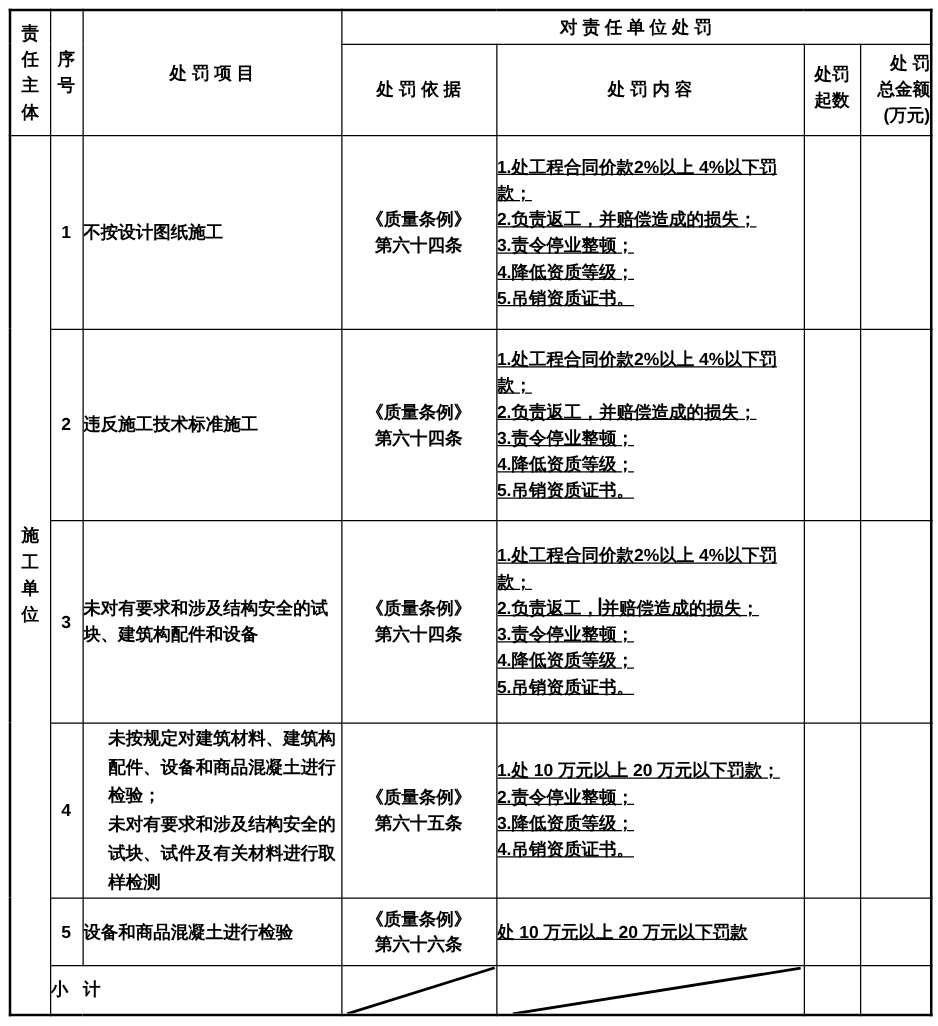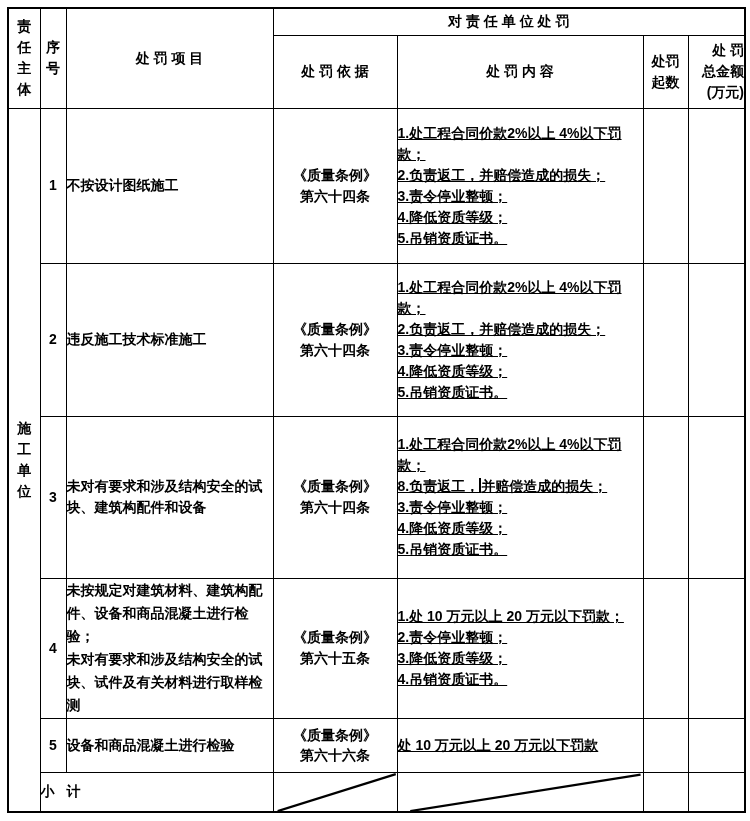--- a/index.html
+++ b/index.html
@@ -21,21 +21,21 @@
     font-size:14px;
     line-height:21px;
     overflow:hidden;
   }
   table.penalty{border:2px solid #000;}
   .preline{white-space:pre-line;}
   
   .hdr{font-size:15px;text-align:center;}
   .hdr-duty{line-height:24px;}
   .hdr-serial{line-height:30px;}
-  .hdr-count{line-height:28px;font-size:14px;}
+  .hdr-count{line-height:28px;font-size:14px;font-family:Liberation Mono, monospace;}
   .hdr-total{line-height:20px;font-size:13px;text-align:right;}
   
   .unit-cell{text-align:center;font-size:16px;line-height:46px;}
   .no-cell{text-align:center;}
   .item-cell{padding:4px 6px 4px 12px;font-size:15px;line-height:24px;}
   .basis-cell{text-align:center;font-size:15px;line-height:24px;}
   .content-cell{padding:4px 2px 4px 7px;position:relative;}
   .content-cell .line{white-space:pre-line;text-decoration:underline;}
   .diag-cell{position:relative;padding:0;}
   .diag-cell svg{position:absolute;left:0;top:0;width:100%;height:100%;display:block;}
@@ -117,32 +117,32 @@
     <td></td>
   </tr>
 
   <tr style="height:162px">
     <td class="no-cell">3</td>
     <td class="item-cell">未对有要求和涉及结构安全的试块、建筑构配件和设备</td>
     <td class="basis-cell preline">《质量条例》
 第六十四条</td>
     <td class="content-cell">
       <div class="line">1.处工程合同价款2%以上 4%以下罚款；</div>
-      <div class="line"><span>8.负责返工，</span><span class="text-cursor"></span><span>并赔偿造成的损失；</span></div>
+      <div class="line"><span>2.负责返工，</span><span class="text-cursor"></span><span>并赔偿造成的损失；</span></div>
       <div class="line">3.责令停业整顿；
 4.降低资质等级；
 5.吊销资质证书。</div>
     </td>
     <td></td>
     <td></td>
   </tr>
 
   <tr style="height:140px">
     <td class="no-cell">4</td>
-    <td class="item-cell preline" style="line-height:23px;padding-left:0;">未按规定对建筑材料、建筑构配件、设备和商品混凝土进行检验；
+    <td class="item-cell preline" style="line-height:23px;padding-left:20px;">未按规定对建筑材料、建筑构配件、设备和商品混凝土进行检验；
 未对有要求和涉及结构安全的试块、试件及有关材料进行取样检测</td>
     <td class="basis-cell preline">《质量条例》
 第六十五条</td>
     <td class="content-cell">
       <div class="line">1.处 10 万元以上 20 万元以下罚款；
 2.责令停业整顿；
 3.降低资质等级；
 4.吊销资质证书。</div>
     </td>
     <td></td>

